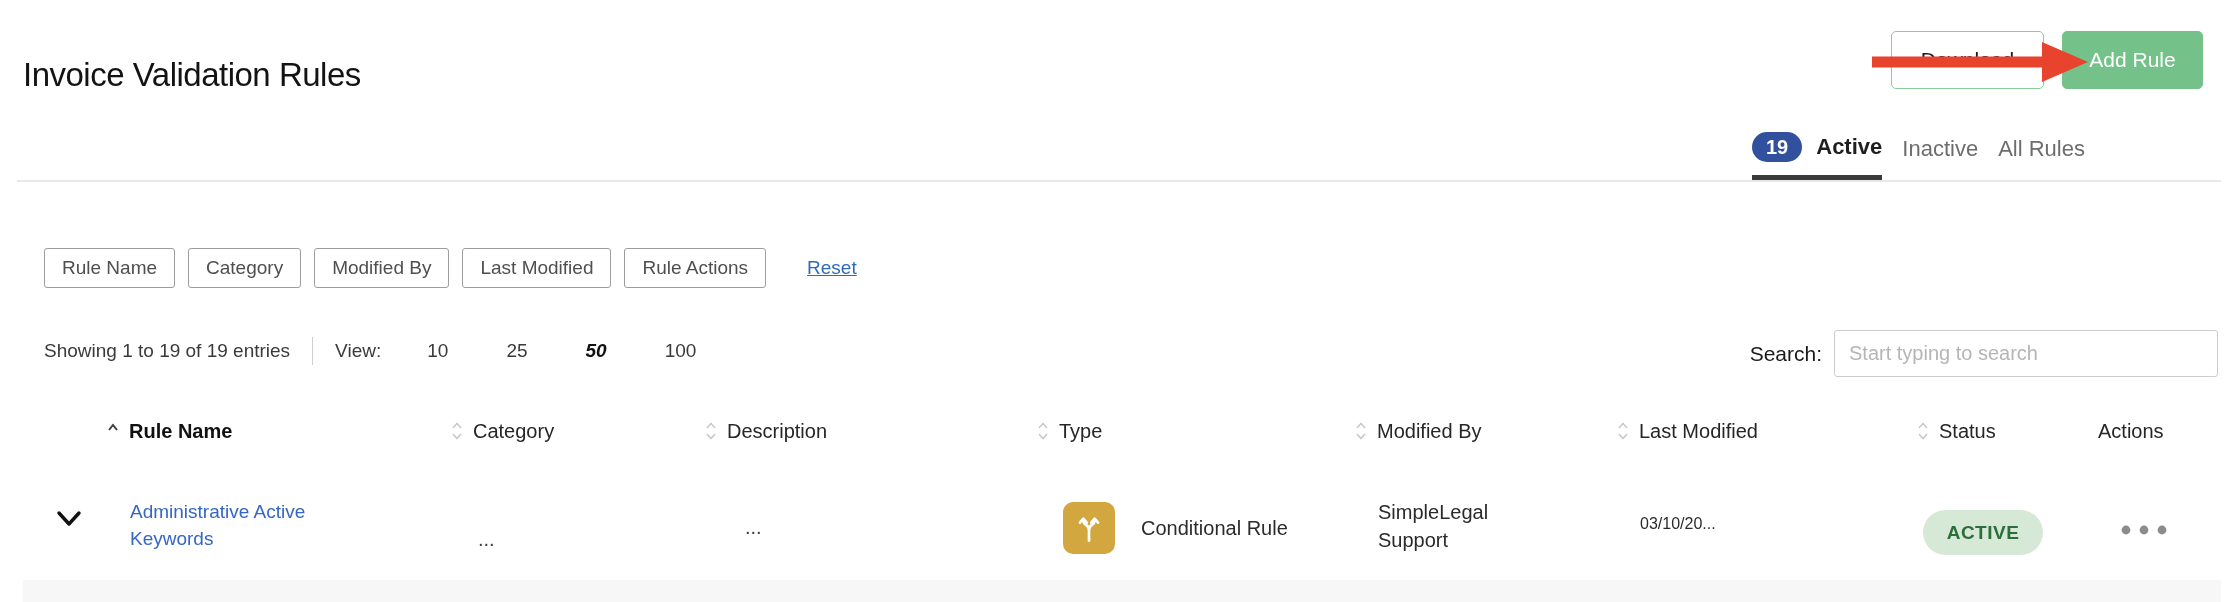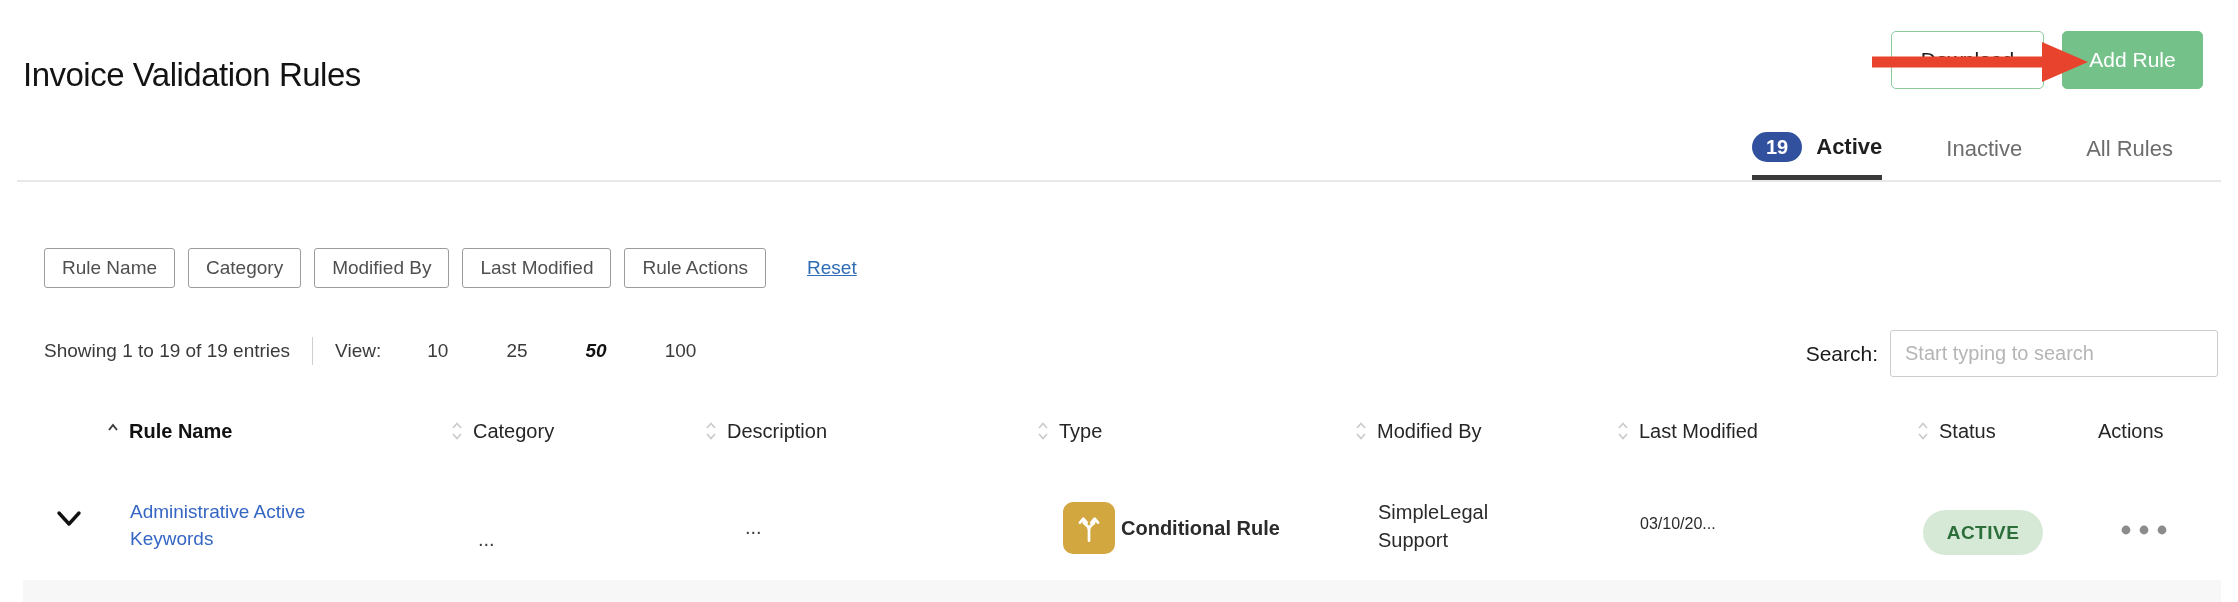--- a/index.html
+++ b/index.html
@@ -29,21 +29,21 @@
   }
   .btn-add-rule {
     left: 2062px; top: 31px; width: 141px; height: 58px;
     background: #74c28a; border: 1px solid #74c28a; color: #ffffff;
   }
   .arrow-annotation { left: 1872px; top: 42px; width: 216px; height: 40px; pointer-events: none; }
 
   
   .tabs {
     left: 1752px; top: 118px; height: 62px;
-    display: flex; align-items: stretch; gap: 64px;
+    display: flex; align-items: stretch; gap: 20px;
   }
   .tab { display: flex; align-items: center; gap: 14px; font-size: 22px; color: #6d6d6d; cursor: pointer; }
   .tab.active { color: #1f1f1f; font-weight: 700; border-bottom: 5px solid #3a3a3a; }
   .count-badge {
     background: #31519f; color: #ffffff; font-size: 20px; font-weight: 700;
     padding: 5px 14px; border-radius: 18px; line-height: 1;
   }
   .tabs-divider { left: 17px; top: 180px; width: 2204px; height: 2px; background: #e8e8e8; }
 
   
@@ -58,21 +58,21 @@
   
   .meta { left: 44px; top: 337px; display: flex; align-items: center; font-size: 19px; color: #3a3a3a; }
   .meta .vdiv { width: 1px; height: 28px; background: #cfcfcf; margin: 0 22px; }
   .view-sizes { display: flex; gap: 26px; margin-left: 14px; }
   .page-size { cursor: pointer; margin-left: 32px; }
   .page-size.selected { font-weight: 700; color: #111; font-style: italic; }
 
   .search-area { right: 20px; top: 330px; display: flex; align-items: center; gap: 12px; }
   .search-label { font-size: 21px; color: #1a1a1a; }
   .search-input {
-    width: 328px; height: 47px; border: 1px solid #cccccc; border-radius: 3px;
+    width: 384px; height: 47px; border: 1px solid #cccccc; border-radius: 3px;
     font-size: 20px; padding: 0 14px; color: #333; outline: none;
     font-family: "Liberation Sans", "DejaVu Sans", sans-serif;
   }
   .search-input::placeholder { color: #b5b5b5; }
 
   
   .hcell {
     top: 414px; height: 34px;
     display: flex; align-items: center; gap: 9px;
     font-size: 20px; color: #262626; cursor: pointer;
@@ -88,21 +88,21 @@
   .h-actions{ left: 2098px; cursor: default; }
 
   
   .cell-expander { left: 55px; top: 510px; cursor: pointer; }
   .cell-rule-name {
     left: 130px; top: 498px; width: 242px;
     font-size: 19px; line-height: 27px; color: #3566c4; cursor: pointer;
   }
   .cell-category { left: 478px; top: 528px; font-size: 20px; color: #3d3d3d; }
   .cell-description { left: 745px; top: 516px; font-size: 20px; color: #3d3d3d; }
-  .cell-type { left: 1063px; top: 502px; display: flex; align-items: center; gap: 6px; font-weight: bold; }
+  .cell-type { left: 1063px; top: 502px; display: flex; align-items: center; gap: 26px; }
   .type-icon {
     width: 52px; height: 52px; border-radius: 10px; background: #d2a740;
     display: flex; align-items: center; justify-content: center;
   }
   .type-label { font-size: 20px; color: #2b2b2b; }
   .cell-modified-by { left: 1378px; top: 498px; width: 150px; font-size: 20px; line-height: 28px; color: #2b2b2b; }
   .cell-last-modified { left: 1640px; top: 515px; font-size: 16px; color: #2b2b2b; }
   .status-badge {
     left: 1923px; top: 510px; width: 120px; height: 45px; border-radius: 23px;
     background: #d6e9d7; color: #2c6e3a; font-size: 19px; font-weight: 700;

